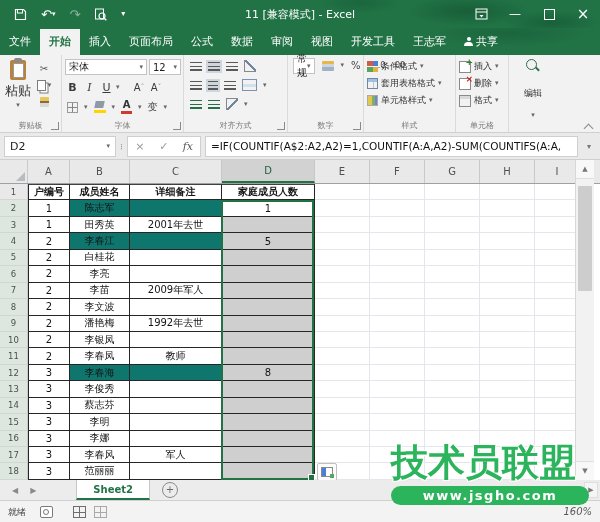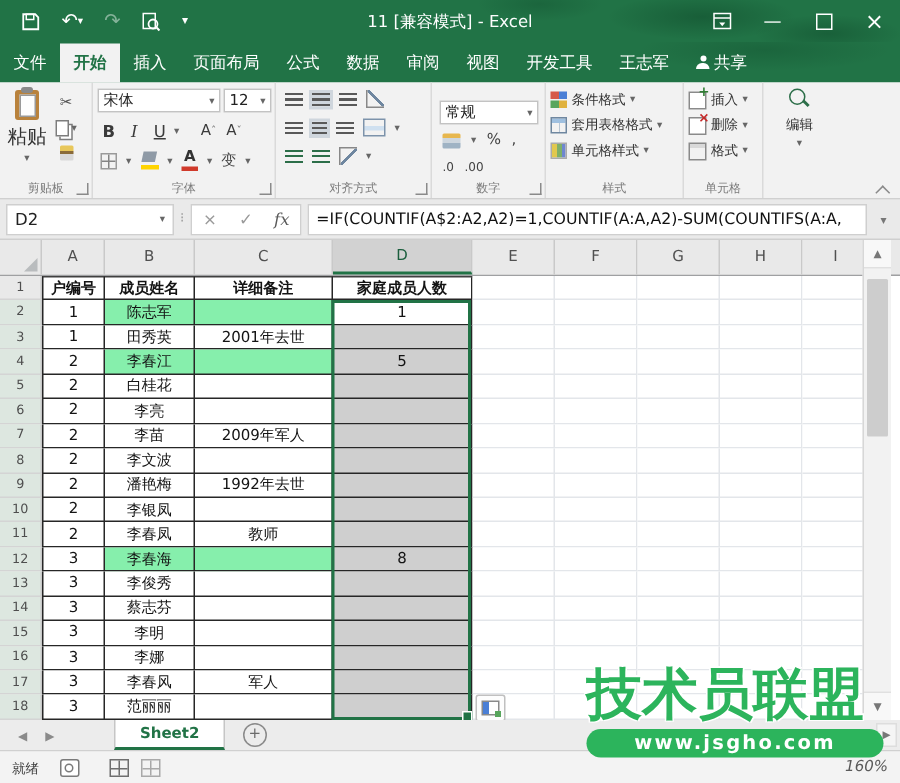--- a/index.html
+++ b/index.html
@@ -74,39 +74,39 @@
   .fontcolor-ico i{display:block;width:11px;height:3px;background:#d03a2b;margin-top:1px;}
   .phon{font-size:10px;color:#444;}
   .g-align{width:104px;display:flex;flex-direction:column;gap:3px;}
   .arow{display:flex;align-items:center;gap:6px;height:16px;padding-left:3px;}
   .bars{width:12px;height:9px;background:repeating-linear-gradient(to bottom,#595959 0 1.4px,transparent 1.4px 3.6px);}
   .bars.c{width:10px;}
   .bars.hl{background-color:#cfd6dd;outline:2px solid #cfd6dd;}
   .orient-ico{width:11px;height:11px;background:linear-gradient(45deg,transparent 45%,#6f87a0 45% 55%,transparent 55%);border-left:1px solid #888;border-bottom:1px solid #888;}
   .merge-ico{width:13px;height:10px;border:1px solid #7d93ab;background:linear-gradient(#cfe0f0,#cfe0f0) center/100% 3px no-repeat;}
   .indent-ico{width:12px;height:9px;background:repeating-linear-gradient(to bottom,#2c6e49 0 1.4px,transparent 1.4px 3.6px);position:relative;}
-  .g-number{width:76px;display:flex;flex-direction:column;gap:3px;justify-content:flex-end;}
+  .g-number{width:76px;display:flex;flex-direction:row;gap:3px;}
   .sel-nf{width:66px;margin-left:2px;}
   .nrow{display:flex;align-items:center;gap:7px;padding-left:4px;height:15px;font-size:10px;color:#444;}
   .acct-ico{width:12px;height:10px;background:linear-gradient(#e7b74e 0 3px,#cdd6de 3px 6px,#9fb3c4 6px 10px);border-radius:1px;}
   .dec{font-size:8px;color:#444;letter-spacing:0;}
   .g-styles{width:92px;display:flex;flex-direction:column;gap:2px;padding-top:4px;}
   .srow{display:flex;align-items:center;gap:3px;height:15px;font-size:9px;color:#333;white-space:nowrap;}
   .cf-ico{width:11px;height:11px;background:
       linear-gradient(90deg,#d65a4a 50%,#4a7fd6 50%) 0 0/11px 5px no-repeat,
       linear-gradient(90deg,#58a55c 50%,#e0b23e 50%) 0 6px/11px 5px no-repeat;}
   .tbl-ico{width:11px;height:11px;border:1px solid #6f87a0;box-sizing:border-box;background:linear-gradient(#9fc0e0 0 3px,transparent 3px),linear-gradient(90deg,transparent 0 4.5px,#b8c6d4 4.5px 5.5px,transparent 5.5px) ;}
   .cs-ico{width:11px;height:11px;background:linear-gradient(90deg,#e2c84e 0 3.5px,#7fb069 3.5px 7px,#6f87d0 7px 11px);border:1px solid #aaa;box-sizing:border-box;}
   .g-cells{width:53px;display:flex;flex-direction:column;gap:2px;padding-top:4px;}
   .ins-ico{width:10px;height:10px;border:1px solid #8a8a8a;position:relative;background:#fff;}
   .ins-ico:before{content:"+";position:absolute;right:-3px;top:-5px;color:#2e7d32;font-size:9px;font-weight:bold;}
   .del-ico{width:10px;height:10px;border:1px solid #8a8a8a;position:relative;background:#fff;}
   .del-ico:before{content:"×";position:absolute;right:-3px;top:-5px;color:#c62828;font-size:9px;font-weight:bold;}
   .fmt-ico{width:10px;height:10px;border:1px solid #8a8a8a;background:linear-gradient(#d9d9d9 0 3px,transparent 3px);}
-  .g-edit{width:47px;display:flex;flex-direction:column;align-items:center;gap:2px;padding-top:2px;border-right:none;}
+  .g-edit{width:47px;display:flex;flex-direction:column;align-items:center;gap:12px;padding-top:2px;border-right:none;}
   .mag{width:18px;height:18px;position:relative;}
   .mag:before{content:"";position:absolute;left:2px;top:2px;width:9px;height:9px;border:1.5px solid #2c6e49;border-radius:50%;}
   .mag:after{content:"";position:absolute;left:11px;top:11px;width:5px;height:1.5px;background:#2c6e49;transform:rotate(45deg);}
   .collapse-chevron{position:absolute;right:8px;bottom:3px;width:7px;height:7px;}
   .collapse-chevron:before{content:"";position:absolute;left:0;top:3px;width:6px;height:6px;border-top:1.5px solid #8a8a8a;border-left:1.5px solid #8a8a8a;transform:rotate(45deg);}
   
   .formulabar{height:27px;background:#eaeaea;border-bottom:1px solid #cfcfcf;display:flex;align-items:center;padding:0 4px;box-sizing:border-box;gap:4px;}
   .namebox{width:100px;height:19px;background:#fff;border:1px solid #cfcfcf;display:flex;align-items:center;justify-content:space-between;padding:0 5px;font-size:11px;}
   .vdots{color:#9a9a9a;font-size:9px;letter-spacing:0;}
   .fbar-btns{height:19px;background:#fff;border:1px solid #cfcfcf;display:flex;align-items:center;}
@@ -123,21 +123,21 @@
   .colhdr.selcol{background:#d2d2d2;color:#1b5e3d;border-bottom:2px solid #217346;}.w-a{width:42px;}.w-b{width:60px;}.w-c{width:92px;}.w-d{width:93px;}
   .w-e{width:55px;}.w-f{width:55px;}.w-g{width:55px;}.w-h{width:55px;}.w-i{width:45px;}
   .grow{display:flex;height:16.444px;}
   .rowhdr{width:28px;background:#e9e9e9;border-right:1px solid #c9c9c9;border-bottom:1px solid #d4d4d4;display:flex;align-items:center;justify-content:center;font-size:8.5px;color:#4e4e4e;box-sizing:border-box;}
   .rowhdr.rh-sel{background:#dde7e0;}
   .cell{box-sizing:border-box;display:flex;align-items:center;justify-content:center;font-size:10px;color:#141414;background:#fff;border-right:1px solid #e3e6ea;border-bottom:1px solid #e3e6ea;position:relative;white-space:nowrap;overflow:hidden;}
   .tblc{border-right:1px solid #262626;border-bottom:1px solid #262626;}
   .tbl-left{border-left:1px solid #262626;}
   .tbl-top{border-top:1px solid #404040;}
   .hdrc{font-weight:bold;}
-  .pink{background:#86efac;}
+  .pink{background:#0f766e;}
   .dsel{background:#cfcfcf;}
   .sel-overlay{position:absolute;left:221px;top:40.4px;width:93px;height:279.6px;border:2px solid #217346;box-sizing:border-box;pointer-events:none;}
   .fill-handle{position:absolute;right:-3px;bottom:-3px;width:5px;height:5px;background:#217346;border:1px solid #fff;}
   .qa-btn{position:absolute;left:317px;top:303px;width:18px;height:16px;background:#fdfdfd;border:1px solid #c0c0c0;border-radius:2px;display:flex;align-items:center;justify-content:center;}
   .qa-ico{width:10px;height:8px;border:1px solid #8a8a8a;background:linear-gradient(90deg,#4a7fd6 0 4px,#fff 4px);position:relative;}
   .qa-ico:after{content:"";position:absolute;right:-2px;bottom:-2px;width:4px;height:4px;background:#58a55c;}
   .vscroll{position:absolute;right:6px;top:0;bottom:0;width:19px;background:#f2f2f2;border-left:1px solid #d7d7d7;box-sizing:border-box;}
   .vbtn{height:18px;display:flex;align-items:center;justify-content:center;color:#777;font-size:7px;background:#f8f8f8;border-bottom:1px solid #e0e0e0;}
   .vbtn.bottom{position:absolute;bottom:0;left:0;right:0;border-top:1px solid #e0e0e0;border-bottom:none;}
   .vthumb{position:absolute;left:2px;right:2px;top:26px;height:105px;background:#cdcdcd;border-radius:1px;}

